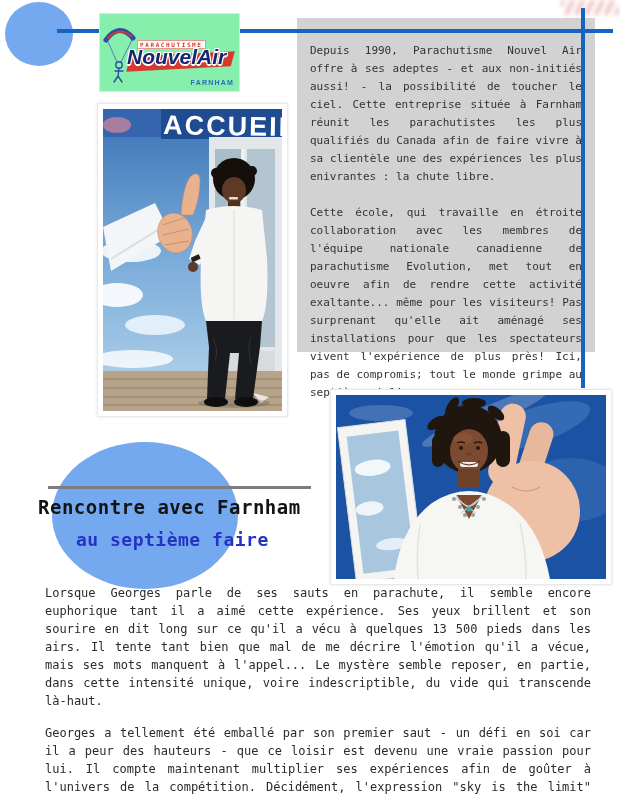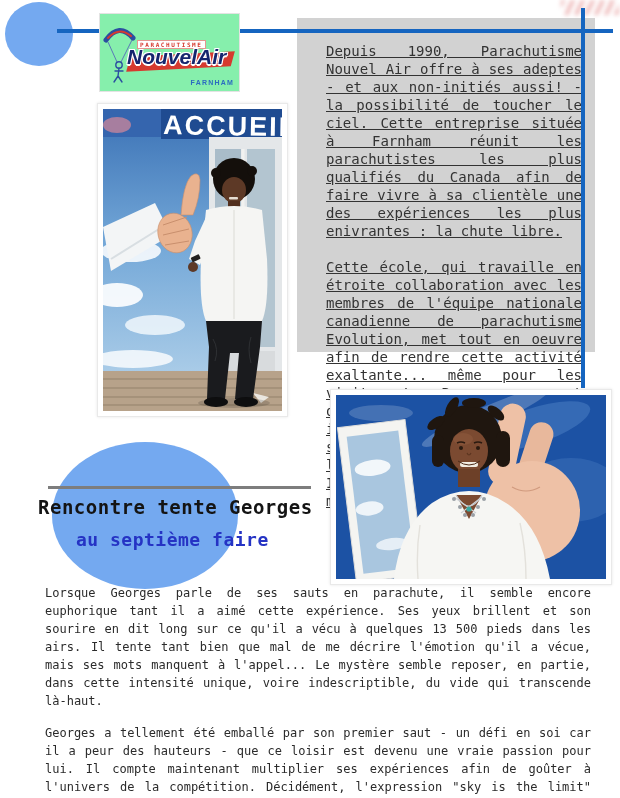--- a/index.html
+++ b/index.html
@@ -27,22 +27,22 @@
   .logo-swoosh{position:absolute;left:29px;top:40px;width:103px;height:15px;background:#D63A2F;
     transform:skewX(-18deg) rotate(-3deg);}
   .logo-main{position:absolute;left:27px;top:31px;font-size:21px;font-style:italic;font-weight:bold;
     color:#15266E;font-family:"Liberation Sans",sans-serif;
     text-shadow:-1px -1px 0 #fff,1px -1px 0 #fff,-1px 1px 0 #fff,1px 1px 0 #fff,0 2px 0 #fff;}
   .logo-city{position:absolute;right:5px;bottom:5px;font-size:7px;font-weight:bold;color:#2B6BC0;
     letter-spacing:1.2px;font-family:"Liberation Sans",sans-serif;}
   
   .intro-box{position:absolute;left:297px;top:18px;width:298px;height:334px;background:#D2D2D2;
     z-index:2;box-sizing:border-box;padding:24px 13px 0 13px;}
-  .intro-box p{margin:0 0 18px 16px;font-size:14px;line-height:18px;color:#333333;
-    text-align:justify;text-decoration:underline;}
+  .intro-box p{margin:0 0 18px 0;font-size:11px;line-height:18px;color:#333333;
+    text-align:justify;}
   
   .photo-frame{position:absolute;background:#fff;border:1px solid #e9e9e9;
     box-shadow:0 0 3px rgba(0,0,0,.10);box-sizing:border-box;padding:5px;z-index:2;}
   .photo-left{left:97px;top:103px;width:191px;height:314px;}
   .photo-right{left:330px;top:389px;width:282px;height:196px;}
   .photo-frame svg{display:block;}
   
   .heading1{position:absolute;left:38px;top:496px;z-index:2;font-size:19px;font-weight:bold;
     color:#141414;letter-spacing:0.5px;}
   .heading2{position:absolute;left:76px;top:529px;z-index:2;font-size:18px;font-weight:bold;
@@ -144,21 +144,21 @@
         <path d="M103 212 L159 212 L157 238 L150 290 L132 290 L136 244 L127 244 L122 290 L104 290 L106 238 Z" fill="#1a1b1e"></path>
         <path d="M110 230 Q116 240 112 252 M148 228 Q144 240 148 254" stroke="#2e3033" stroke-width="1" fill="none"></path>
         <ellipse cx="113" cy="293" rx="12" ry="5" fill="#0e0e0f"></ellipse>
         <ellipse cx="143" cy="293" rx="12" ry="5" fill="#0e0e0f"></ellipse>
       </g>
     </svg>
   </div>
 
   <div class="big-circle"></div>
   <div class="gray-rule"></div>
-  <div class="heading1">Rencontre tente Georges</div>
+  <div class="heading1">Rencontre avec Farnham</div>
   <div class="heading2">au septième faire</div>
 
   <div class="photo-frame photo-right">
     <svg viewBox="0 0 270 184" width="270" height="184">
       <rect width="270" height="184" fill="#1c52a4"></rect>
       <ellipse cx="195" cy="32" rx="62" ry="18" fill="#4d82c6" opacity="0.5" transform="rotate(-18 195 32)"></ellipse>
       <ellipse cx="235" cy="95" rx="50" ry="32" fill="#4d82c6" opacity="0.35"></ellipse>
       <ellipse cx="150" cy="22" rx="70" ry="10" fill="#ffffff" opacity="0.22" transform="rotate(-24 150 22)"></ellipse>
       <ellipse cx="45" cy="18" rx="32" ry="8" fill="#ffffff" opacity="0.18"></ellipse>
 

